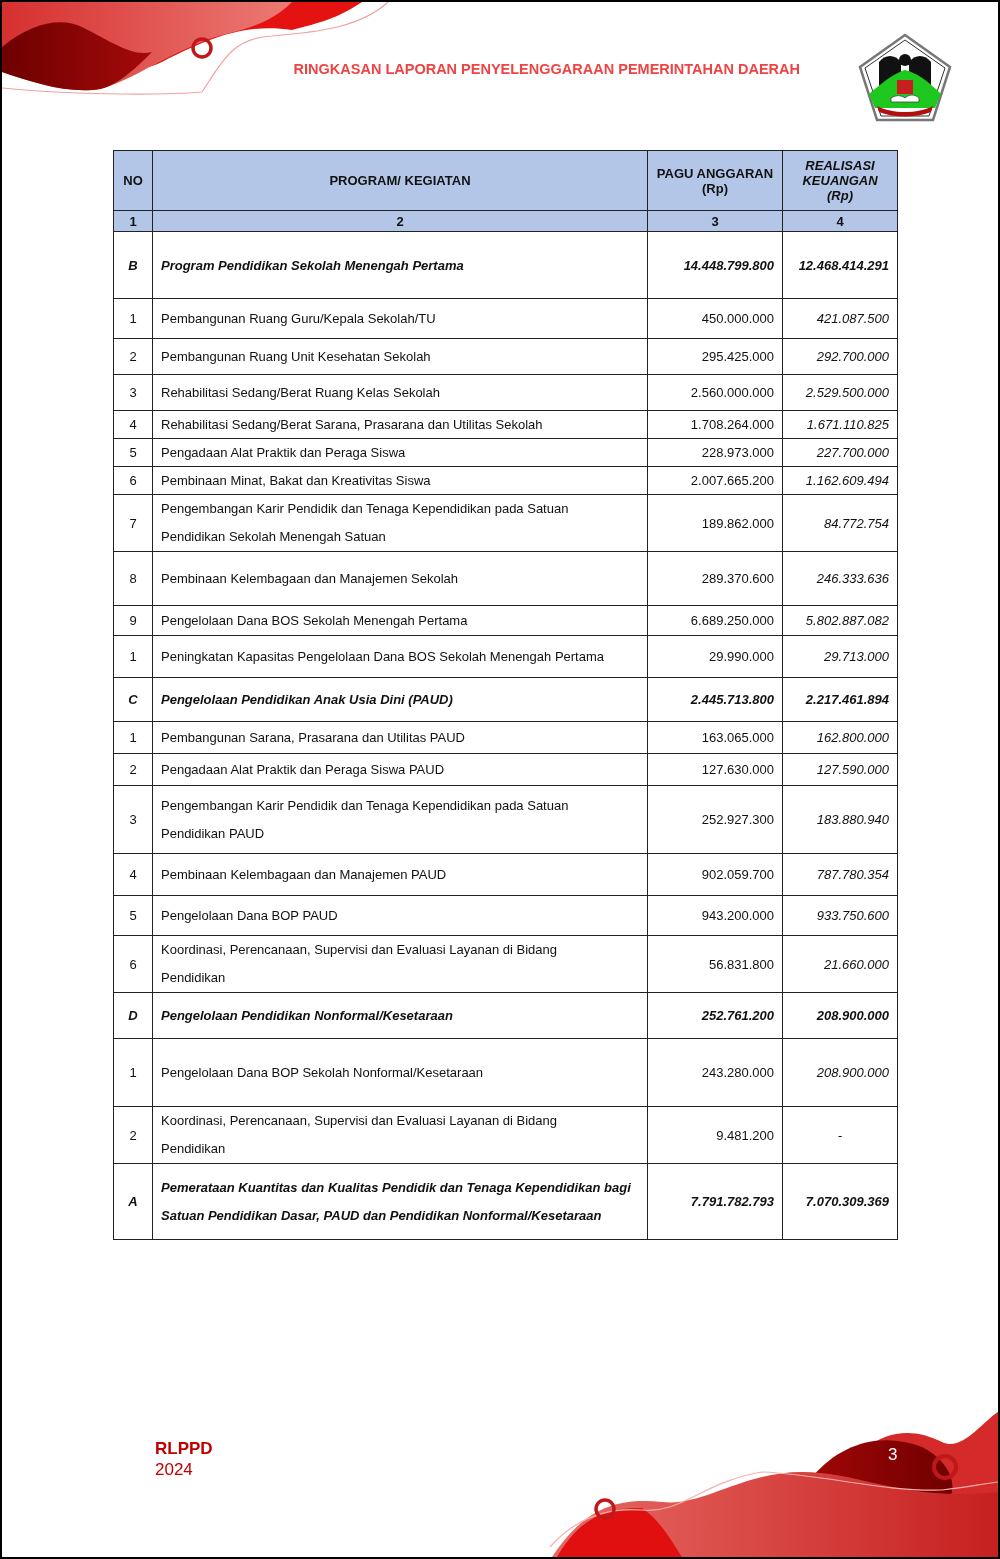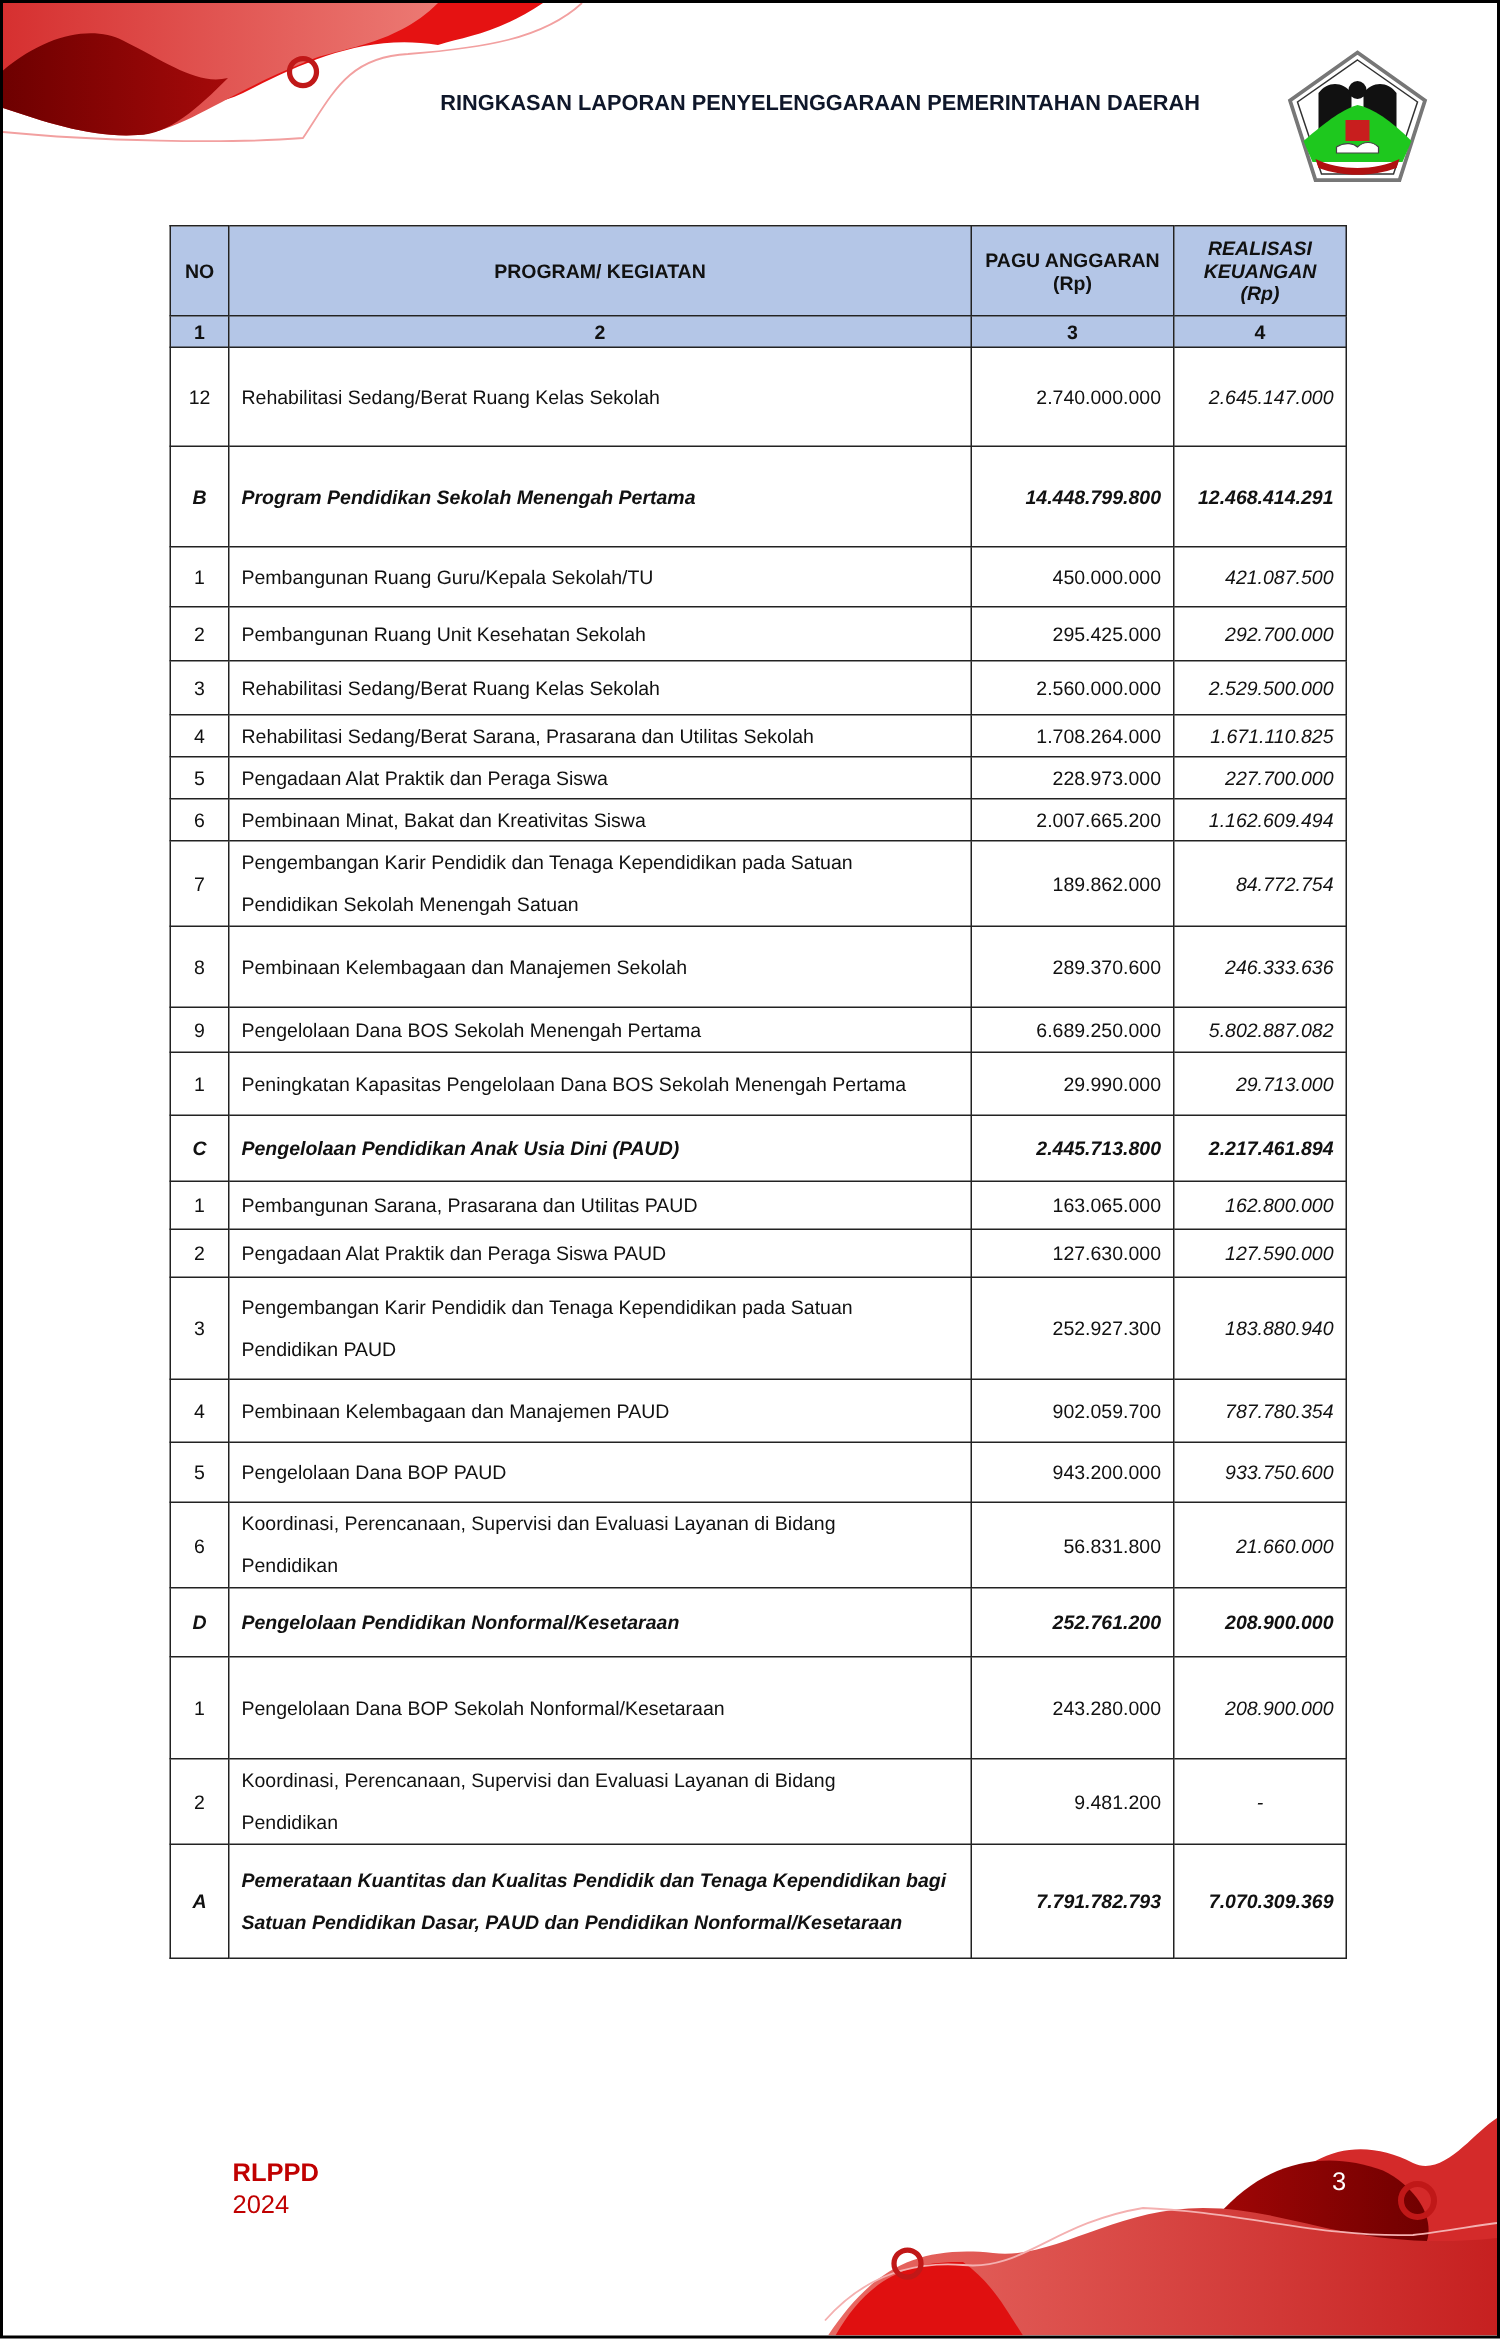--- a/index.html
+++ b/index.html
@@ -1,20 +1,20 @@
 <!DOCTYPE html>
 <html><head>
 <meta charset="utf-8">
 <style>
   html, body { margin:0; padding:0; }
   body { width:1000px; height:1559px; position:relative; background:#000; font-family:"Liberation Sans", sans-serif; overflow:hidden; }
   .page { position:absolute; left:2px; top:2px; width:996px; height:1555px; background:#fff; overflow:hidden; }
   .deco-top { position:absolute; left:0; top:0; }
   .deco-bottom { position:absolute; left:0; top:0; }
-  .header-title { position:absolute; right:198px; top:58px; text-align:right; color:#0f172a; font-weight:bold; font-size:14.5px; line-height:18px; font-family:"Liberation Sans", sans-serif; }
+  .header-title { position:absolute; right:198px; top:58px; text-align:right; color:#ef4444; font-weight:bold; font-size:14.5px; line-height:18px; font-family:"Liberation Sans", sans-serif; }
   .logo { position:absolute; left:855px; top:30px; width:96px; height:92px; }
   table.rpt { position:absolute; left:111px; top:148px; width:785px; border-collapse:collapse; font-family:"Liberation Sans Narrow","Liberation Sans", sans-serif; font-size:13px; color:#111; }
   table.rpt td, table.rpt th { border:1.5px solid #222; padding:0 8px; }
   table.rpt th { background:#b4c6e7; font-weight:bold; text-align:center; }
   .c-no { width:22px; text-align:center; }
   .c-prog { text-align:left; }
   .c-num { width:118px; text-align:right; }
   .c-num2 { width:98px; text-align:right;font-style:italic; }
   .colnum th { font-weight:normal; height:20px; }
   tr.bold td { font-weight:bold; font-style:italic; }
@@ -78,26 +78,20 @@
         </th>
       </tr>
       <tr class="colnum">
         <th>1</th>
         <th>2</th>
         <th>3</th>
         <th>4</th>
       </tr>
     </thead>
     <tbody id="rows">
-        <tr style="height: 66px;">
-          <td class="c-no">12</td>
-          <td class="c-prog">Rehabilitasi Sedang/Berat Ruang Kelas Sekolah</td>
-          <td class="c-num">2.740.000.000</td>
-          <td class="c-num2">2.645.147.000</td>
-        </tr>
         <tr class="bold" style="height: 67px;">
           <td class="c-no">B</td>
           <td class="c-prog">Program Pendidikan Sekolah Menengah Pertama</td>
           <td class="c-num">14.448.799.800</td>
           <td class="c-num2">12.468.414.291</td>
         </tr>
         <tr style="height: 40px;">
           <td class="c-no">1</td>
           <td class="c-prog">Pembangunan Ruang Guru/Kepala Sekolah/TU</td>
           <td class="c-num">450.000.000</td>

